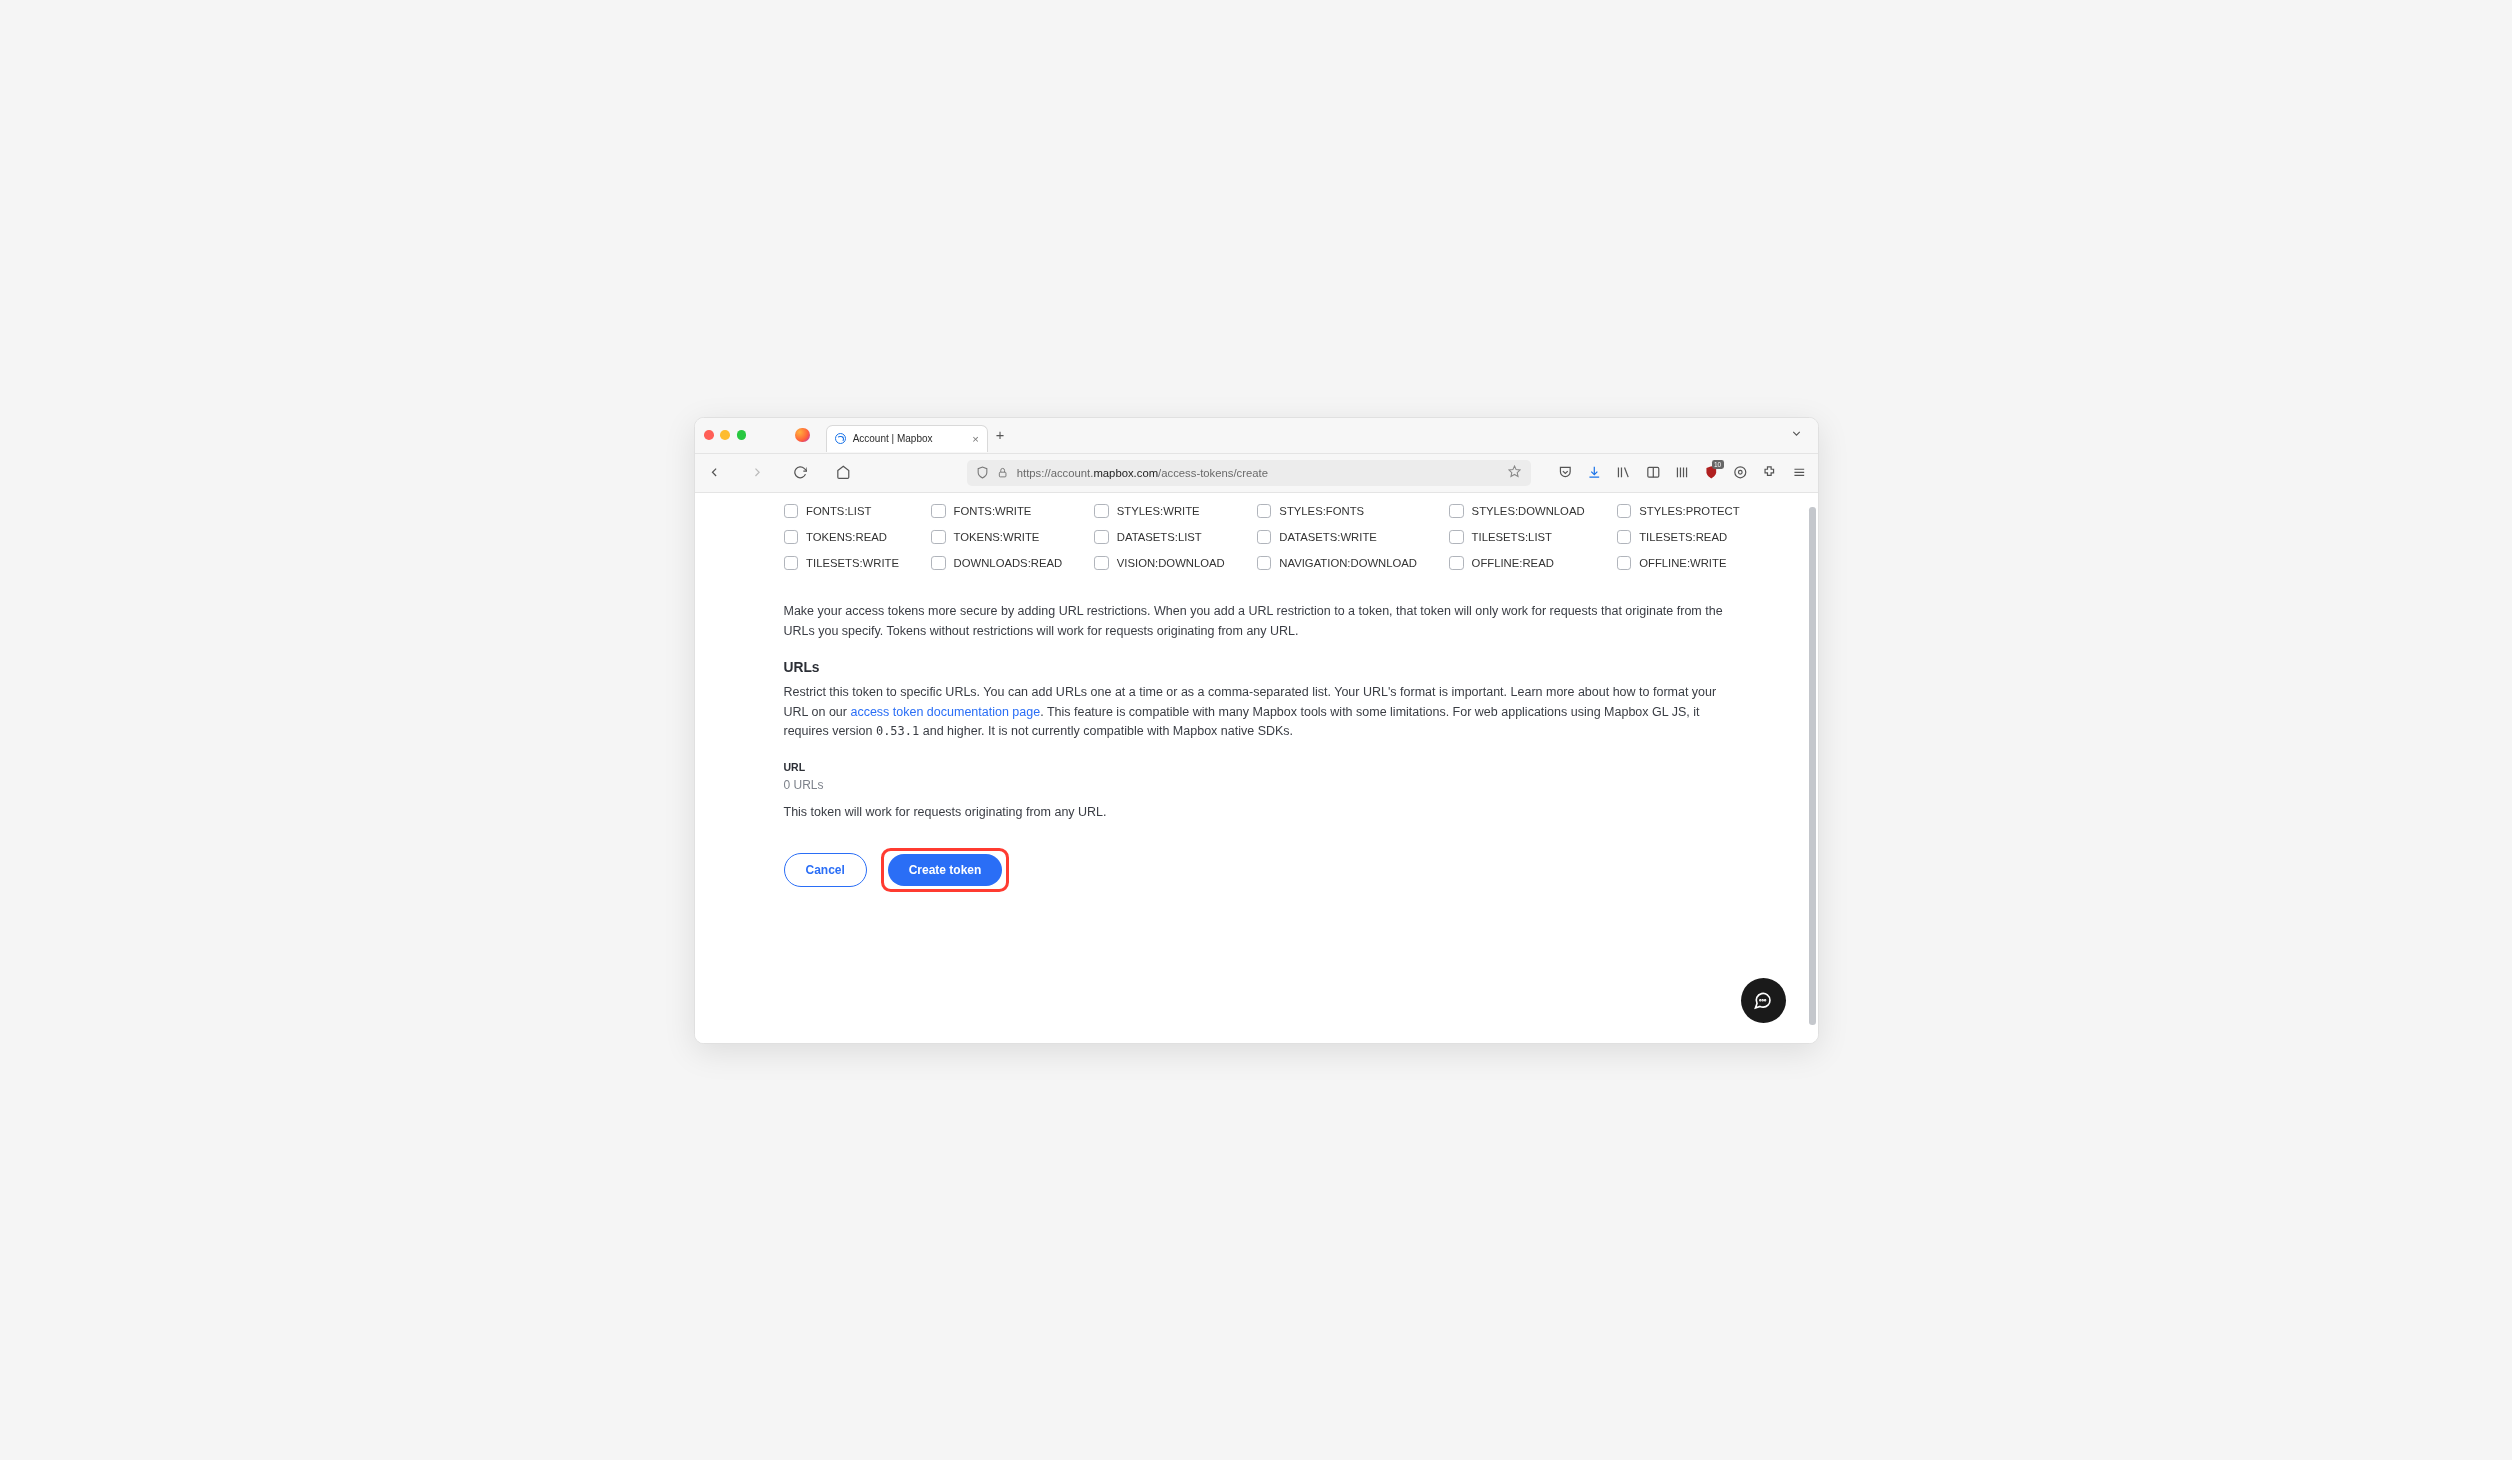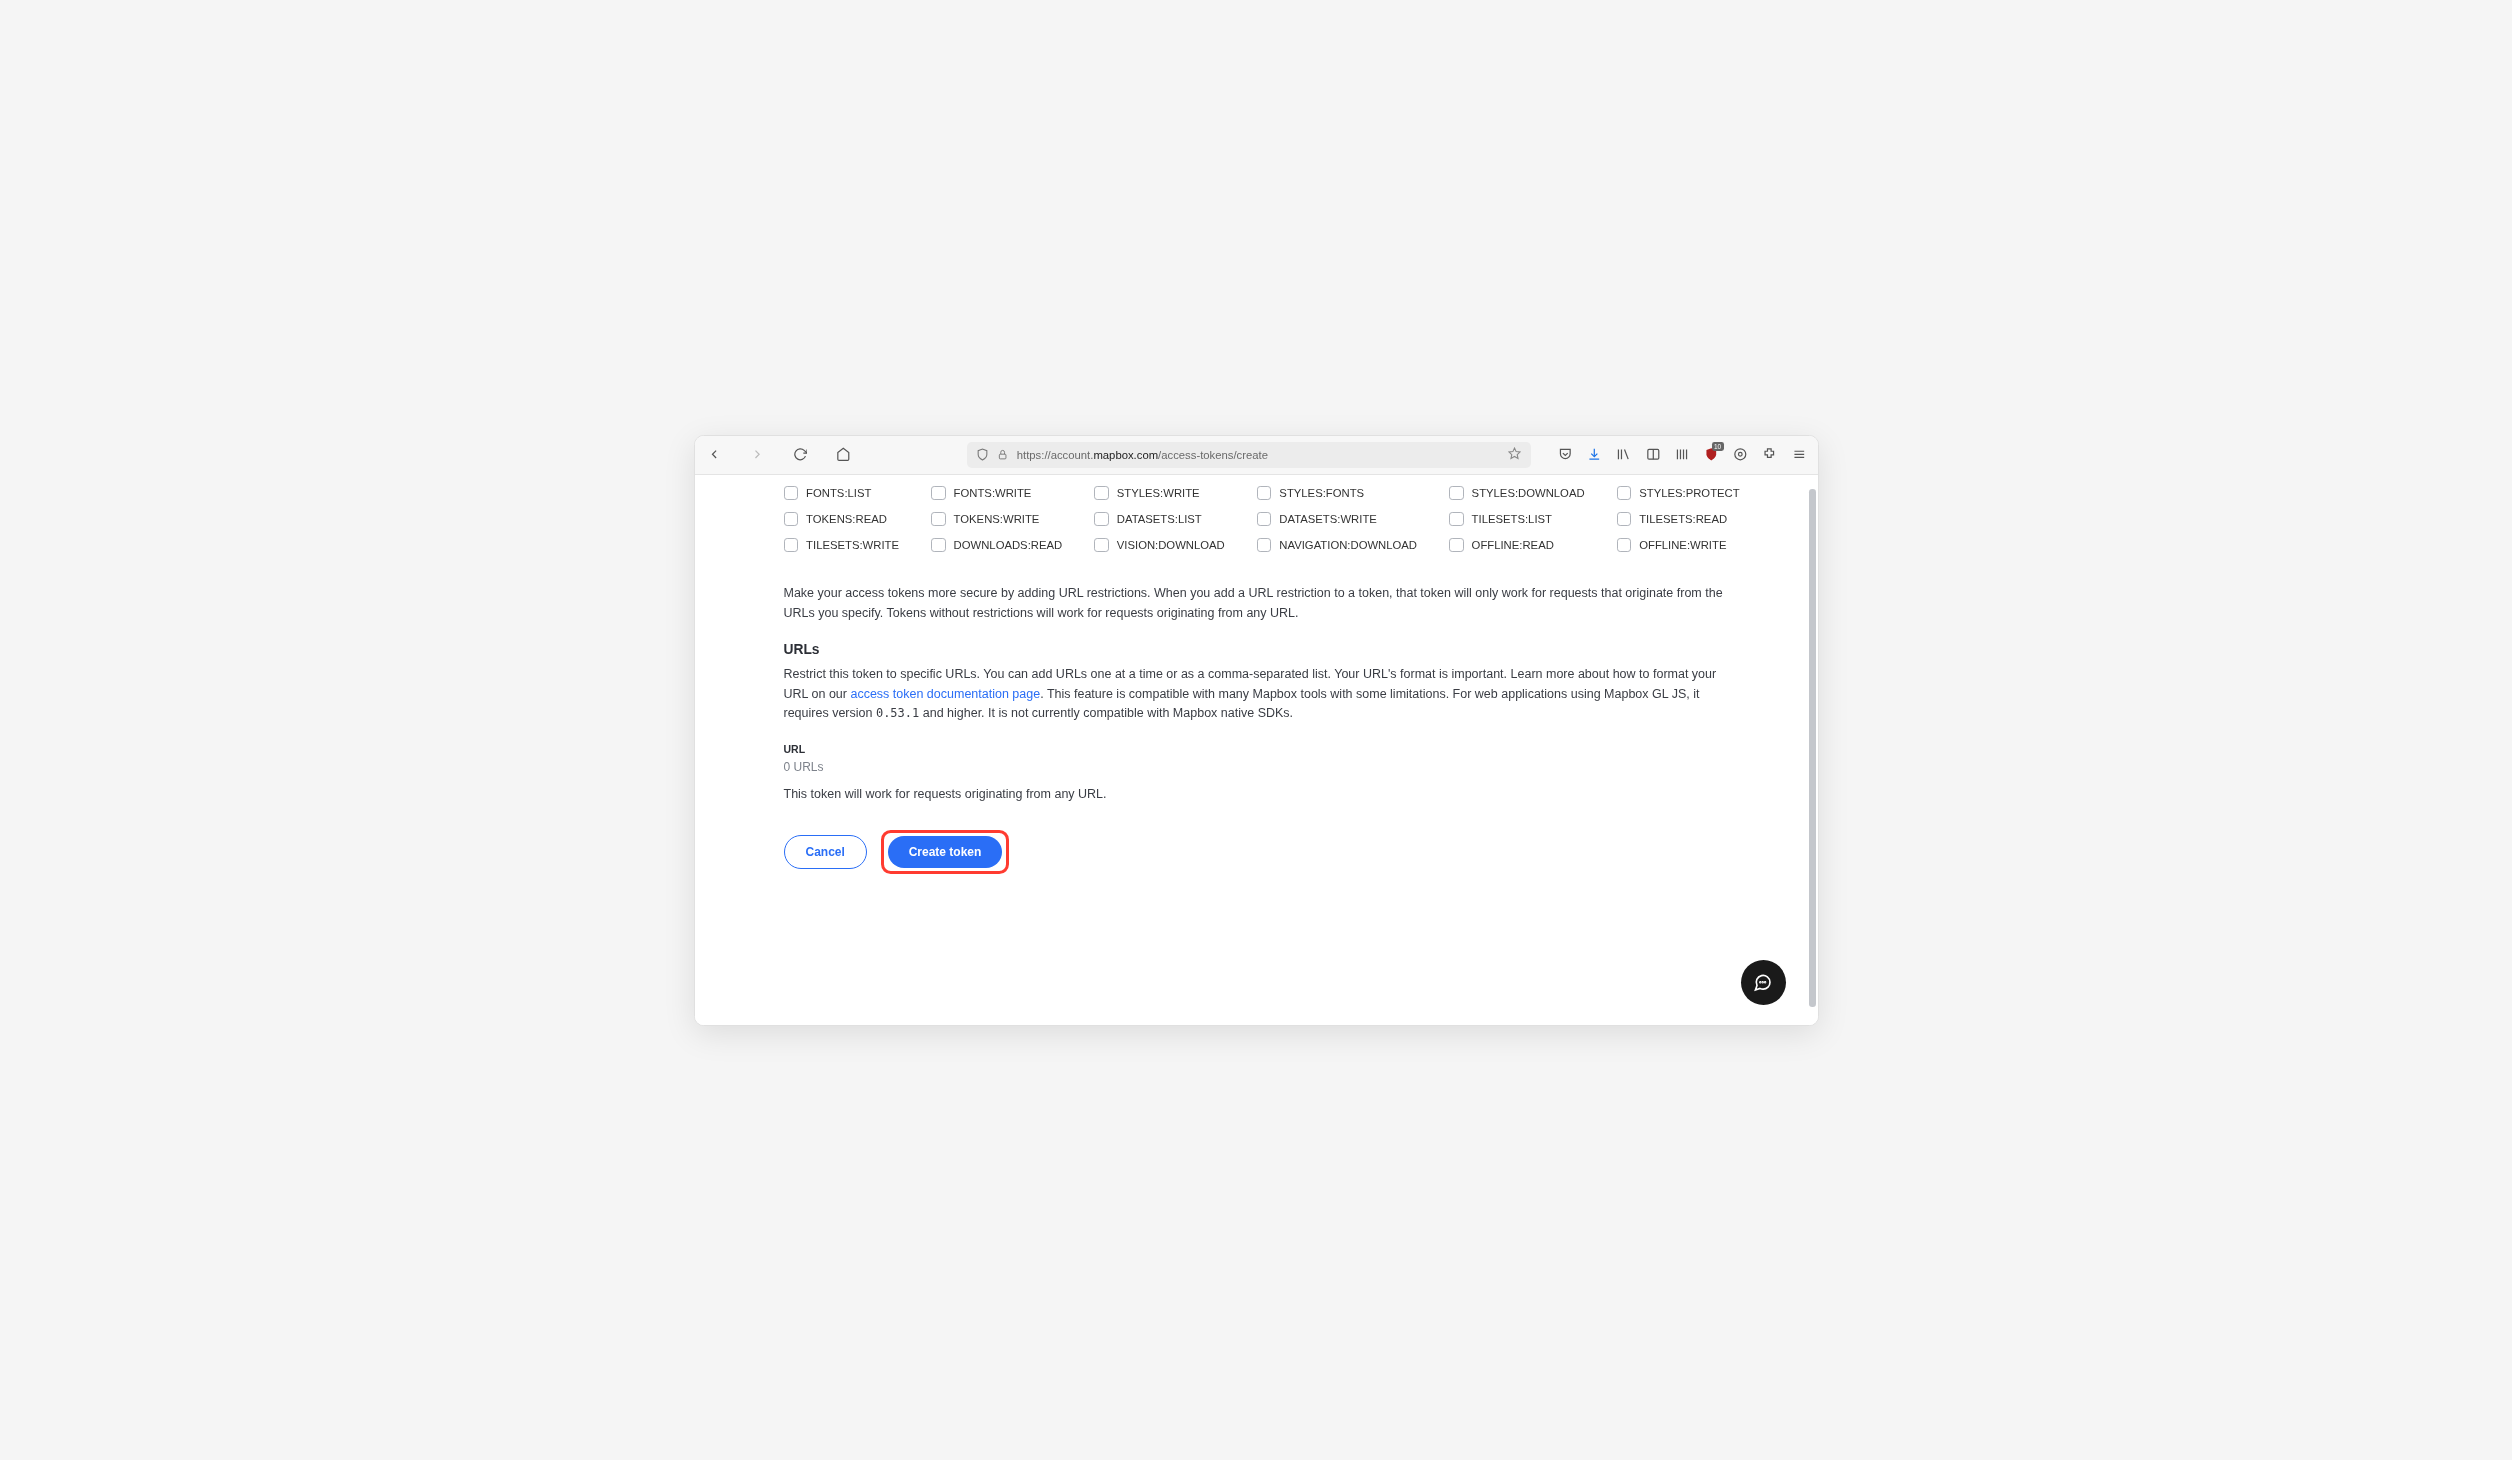--- a/index.html
+++ b/index.html
@@ -145,20 +145,39 @@
   .chat-fab {
     position: absolute; right: 32px; bottom: 19.4px; width: 45px; height: 45px; border-radius: 50%; background: #1a1a1a; display: flex; align-items: center; justify-content: center; cursor: pointer;
   }
   .chat-fab svg { width: 19.4px; height: 19.4px; color: #fff; }
 </style>
 </head>
 <body>
 
 <div class="browser-window">
 
+  <div class="titlebar">
+    <div class="traffic-lights">
+      <div class="tl red"></div>
+      <div class="tl yellow"></div>
+      <div class="tl green"></div>
+    </div>
+    <div class="ff-icon"></div>
+    <div class="tab">
+      <span class="favicon"></span>
+      <span>Account | Mapbox</span>
+      <span class="close">×</span>
+    </div>
+    <div class="plus-tab">+</div>
+    <div class="tabs-chevron">
+      <svg viewBox="0 0 24 24" width="13" height="13" fill="none" stroke="currentColor" stroke-width="2">
+          <polyline points="6 9 12 15 18 9"></polyline>
+        </svg>
+    </div>
+  </div>
 
   <div class="toolbar">
     <div class="nav-btn">
       <svg viewBox="0 0 24 24" fill="none" stroke="currentColor" stroke-width="2">
           <polyline points="15 18 9 12 15 6"></polyline>
         </svg>
     </div>
     <div class="nav-btn dim">
       <svg viewBox="0 0 24 24" fill="none" stroke="currentColor" stroke-width="2">
           <polyline points="9 18 15 12 9 6"></polyline>

